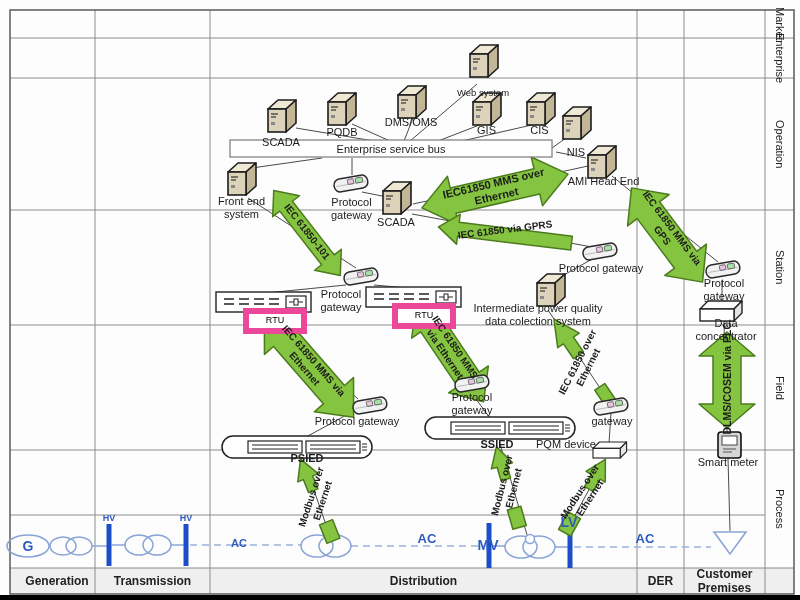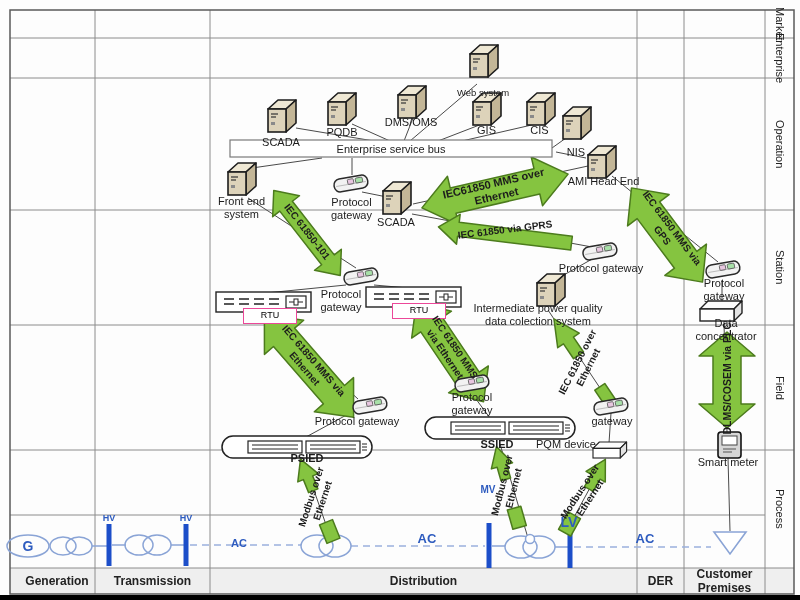--- a/index.html
+++ b/index.html
@@ -9,21 +9,21 @@
   .lbl{position:absolute;font-size:11px;color:#1c1c1c;text-align:center;line-height:1.18;
        white-space:pre-line;z-index:3;}
   .sm{font-size:9.5px;}
   .semib{font-weight:600;}
   .blue{color:#2d5bbf;font-weight:700;}
   .arrlbl{font-weight:600;font-size:10px;transform-origin:center;}
   .zone{position:absolute;left:766px;width:27px;display:flex;align-items:center;justify-content:center;
         writing-mode:vertical-rl;font-size:11px;color:#222;z-index:3;}
   .dom{position:absolute;top:569px;height:25px;display:flex;align-items:center;justify-content:center;
        font-weight:600;font-size:12px;color:#222;text-align:center;white-space:pre-line;line-height:1.1;z-index:3;}
-  .rtubox{position:absolute;border:1px solid #ec4899;background:#fff;font-size:9px;line-height:13px;
+  .rtubox{position:absolute;border:6px solid #ec4899;background:#fff;font-size:9px;line-height:13px;
           text-align:center;z-index:3;}
   .blackbar{position:absolute;left:0;top:595px;width:800px;height:5px;background:#000;z-index:4;}
 </style>
 </head>
 <body>
 
 <div id="stage">
 
 <svg id="base" width="800" height="600" viewBox="0 0 800 600">
   <defs>
@@ -224,21 +224,21 @@
 <div class="lbl arrlbl" style="left:277px;top:487px;width:80px;transform:rotate(-72deg)">Modbus over
 Ethernet</div>
 <div class="lbl arrlbl" style="left:468px;top:475px;width:80px;transform:rotate(-76deg)">Modbus over
 Ethernet</div>
 <div class="lbl arrlbl" style="left:545px;top:483px;width:80px;transform:rotate(-57deg)">Modbus over
 Ethernet</div>
 
 <div class="lbl blue" style="left:15px;top:538px;width:26px;font-size:14px">G</div>
 <div class="lbl blue" style="left:98px;top:513px;width:22px;font-size:9px">HV</div>
 <div class="lbl blue" style="left:175px;top:513px;width:22px;font-size:9px">HV</div>
-<div class="lbl blue" style="left:477px;top:484px;width:22px;font-size:10px">MV</div>
+<div class="lbl blue" style="left:477px;top:537px;width:22px;font-size:14px">MV</div>
 <div class="lbl blue" style="left:558px;top:514px;width:22px;font-size:14px">LV</div>
 <div class="lbl blue" style="left:226px;top:537px;width:26px;font-size:11px">AC</div>
 <div class="lbl blue" style="left:412px;top:531px;width:30px;font-size:13px">AC</div>
 <div class="lbl blue" style="left:630px;top:531px;width:30px;font-size:13px">AC</div>
 
 <div class="zone" style="top:10px;height:28px">Market</div>
 <div class="zone" style="top:38px;height:40px">Enterprise</div>
 <div class="zone" style="top:78px;height:132px">Operation</div>
 <div class="zone" style="top:210px;height:115px">Station</div>
 <div class="zone" style="top:325px;height:125px">Field</div>

